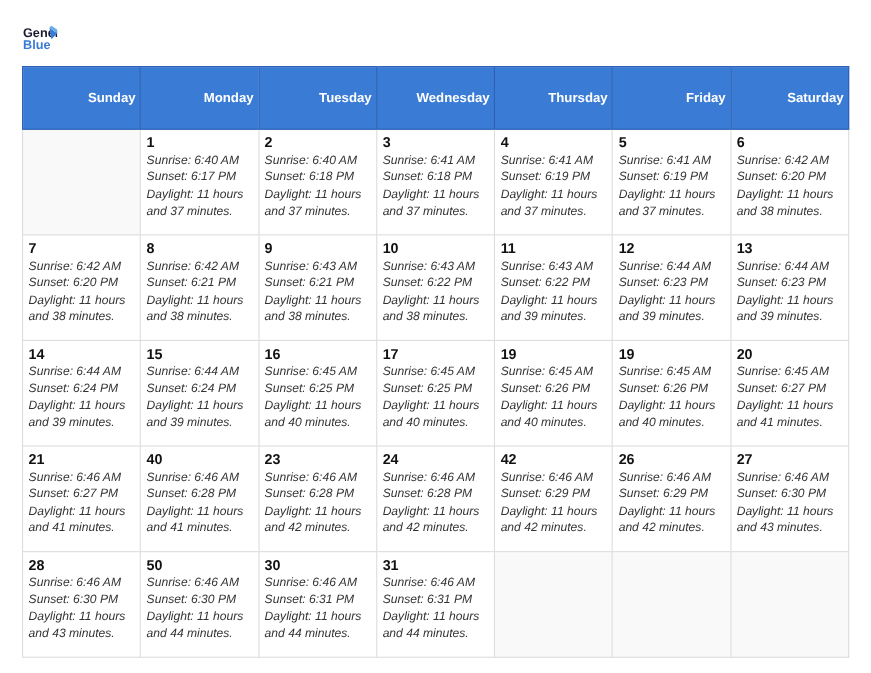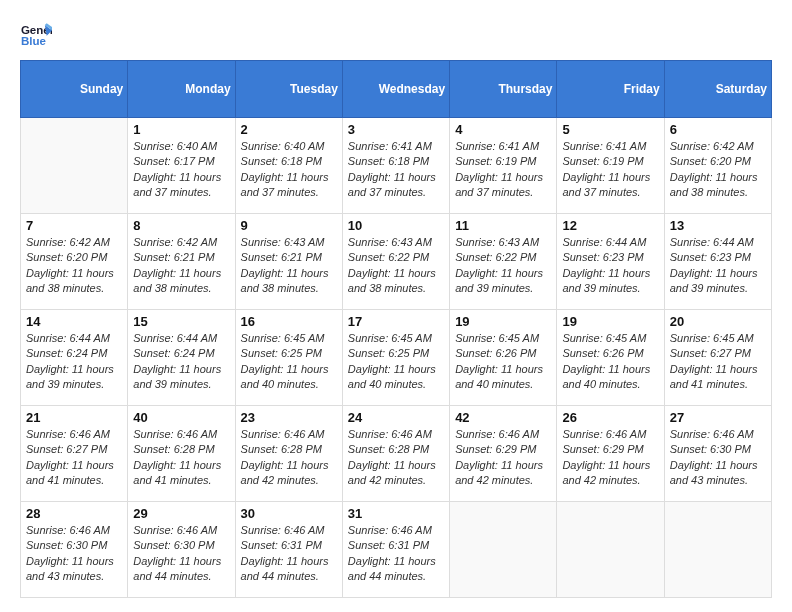--- a/index.html
+++ b/index.html
@@ -324,21 +324,21 @@
         </tr>
         <tr>
           <td>
             <span class="day-number">28</span>
             <div class="day-info" style="white-space: pre-line;">Sunrise: 6:46 AM
 Sunset: 6:30 PM
 Daylight: 11 hours
 and 43 minutes.</div>
           </td>
           <td>
-            <span class="day-number">29</span>
+            <span class="day-number">50</span>
             <div class="day-info" style="white-space: pre-line;">Sunrise: 6:46 AM
 Sunset: 6:30 PM
 Daylight: 11 hours
 and 44 minutes.</div>
           </td>
           <td>
             <span class="day-number">30</span>
             <div class="day-info" style="white-space: pre-line;">Sunrise: 6:46 AM
 Sunset: 6:31 PM
 Daylight: 11 hours

